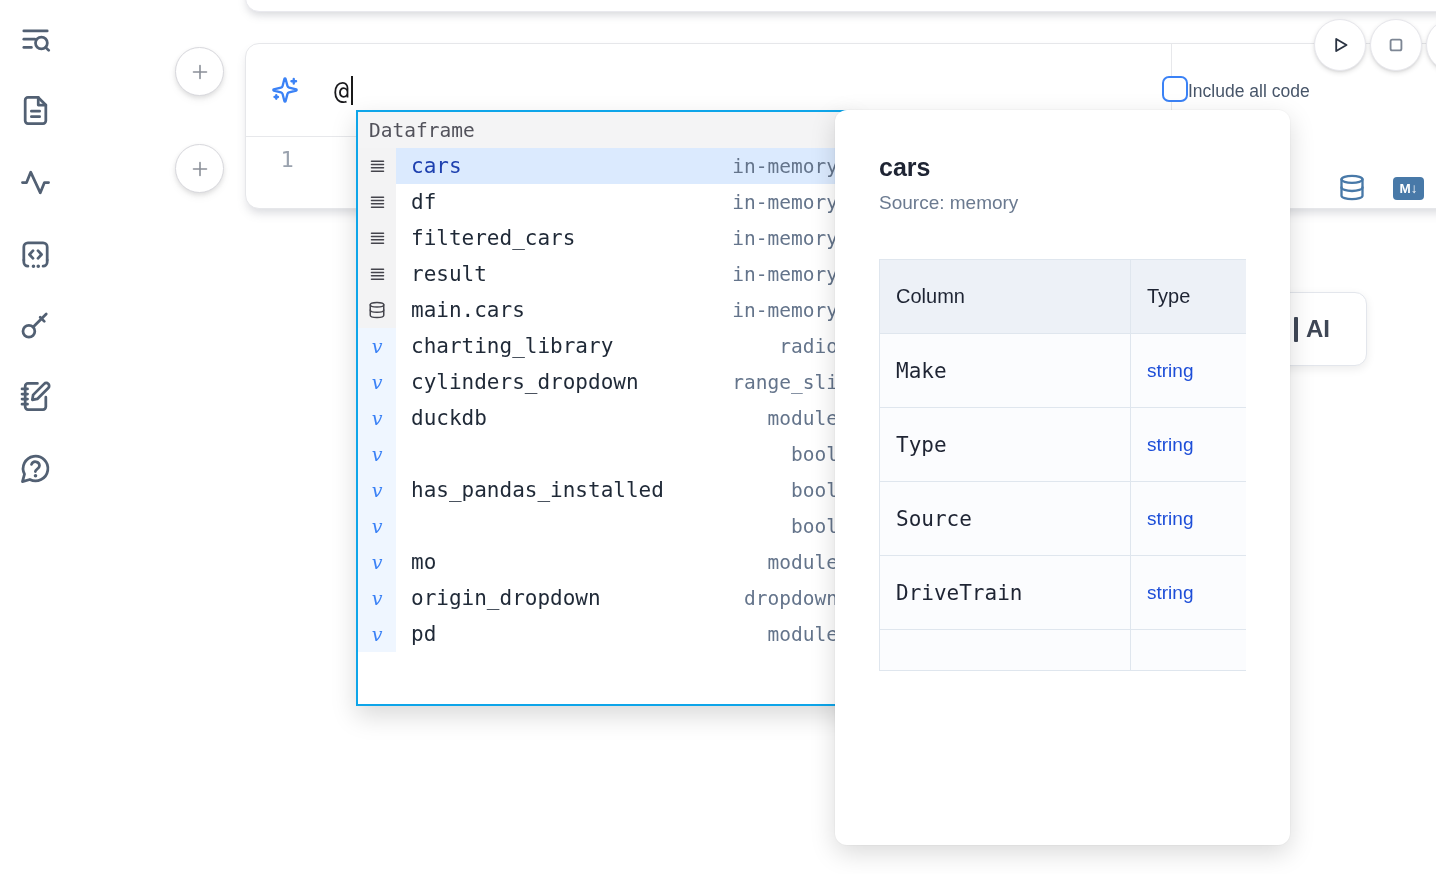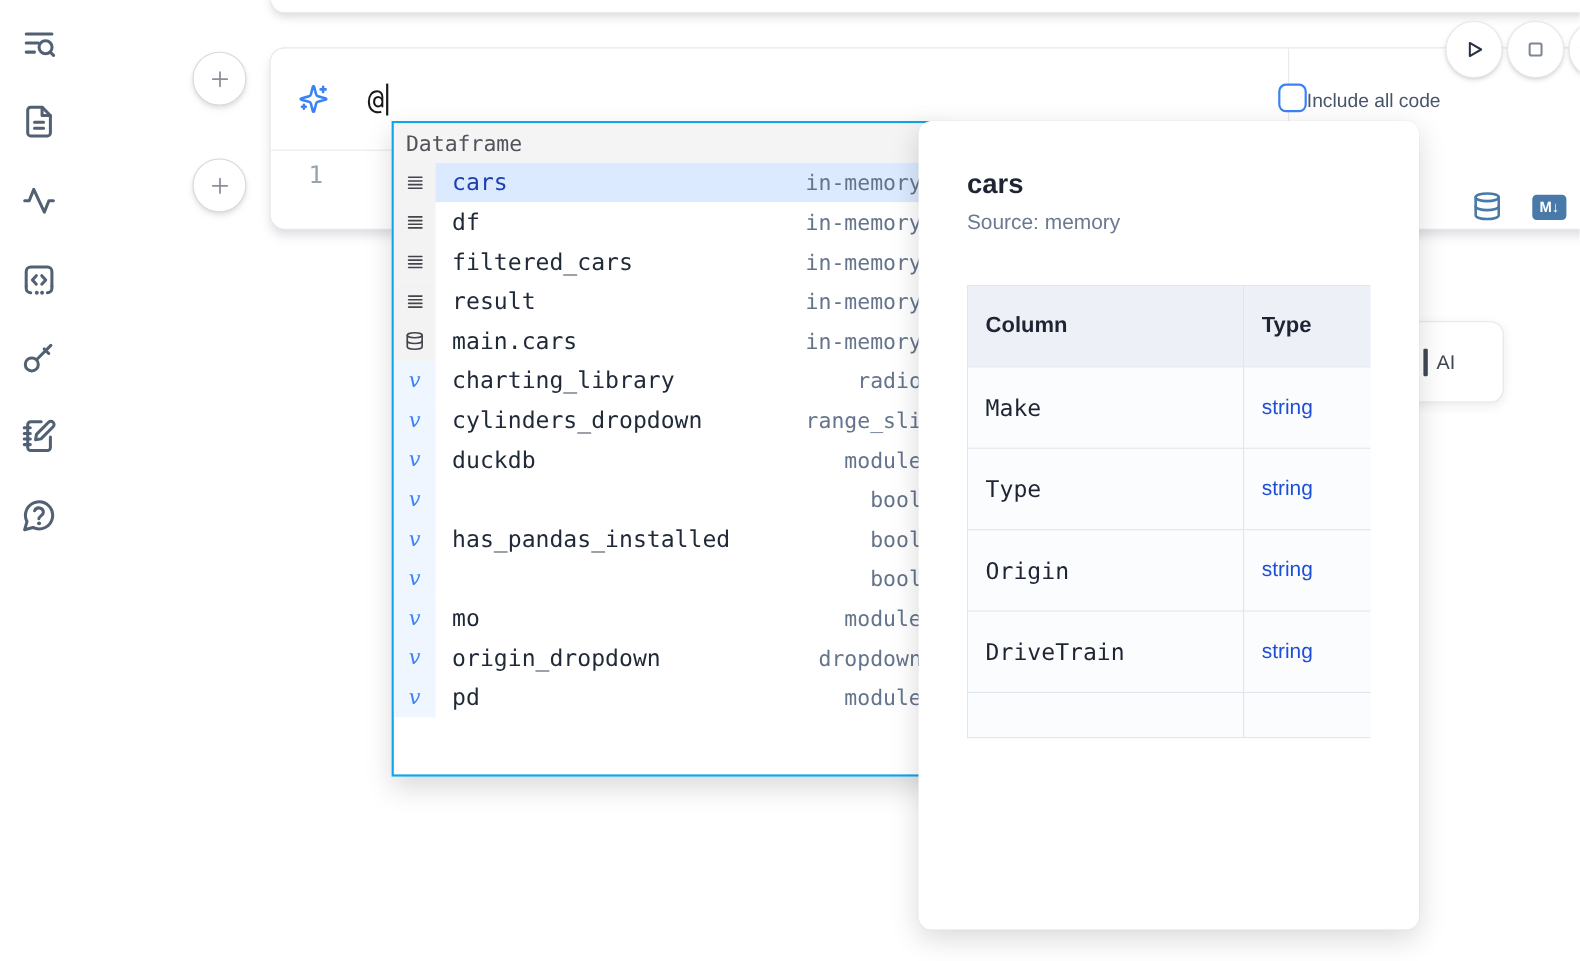--- a/index.html
+++ b/index.html
@@ -46,21 +46,21 @@
   
   .runbtn{position:absolute;top:19px;width:50px;height:50px;border-radius:50%;background:#fff;
           border:1px solid #e7e7ec;box-shadow:0 2px 5px rgba(0,0,0,.12),0 1px 2px rgba(0,0,0,.06);
           display:flex;align-items:center;justify-content:center;cursor:pointer;z-index:6}
 
   
   .ai-btn{position:absolute;left:1232px;top:292px;width:133px;height:72px;background:#fff;
           border:1px solid #e3e6ec;border-radius:12px;box-shadow:0 3px 10px rgba(0,0,0,.08);
           display:flex;align-items:center;z-index:3;cursor:pointer}
   .ai-partial{width:4px;height:25px;background:#3f4756;margin-left:61px;border-radius:1px}
-  .ai-label{margin-left:8px;font-size:18px;font-weight:normal;color:#3f4756}
+  .ai-label{margin-left:8px;font-size:24px;font-weight:bold;color:#3f4756}
 
   
   .dropdown{position:absolute;left:356px;top:110px;width:498px;height:596px;background:#fff;
             border:2px solid #0ea5e9;box-shadow:0 10px 24px rgba(0,0,0,.15);overflow:hidden;z-index:10;
             font-family:"DejaVu Sans Mono",monospace;box-sizing:border-box}
   .c-header{height:36px;background:#f4f4f5;color:#52525b;font-size:19.5px;display:flex;align-items:center;
             padding-left:11px;box-sizing:border-box}
   .c-row{height:36px;display:flex;align-items:center;cursor:pointer;background:#fff}
   .c-row.selected{background:#dbeafe}
   .c-row.selected .c-name{color:#1e40af}
@@ -74,21 +74,21 @@
   
   .preview{position:absolute;left:835px;top:110px;width:455px;height:735px;background:#fff;border-radius:12px;
            box-shadow:0 8px 26px rgba(0,0,0,.15),0 0 0 1px rgba(0,0,0,.02);z-index:11;
            padding:42px 44px 0 44px;box-sizing:border-box}
   .p-title{font-size:25px;font-weight:bold;color:#1e2433;line-height:30px}
   .p-source{margin-top:9px;font-size:19px;color:#6b7a90;line-height:24px}
   .p-badge{margin-top:43px;background:#eef2f8;border-radius:8px;padding:10px 16px;font-size:19px;color:#1e2433}
   .p-tablewrap{margin-top:44px;height:464px;overflow:hidden}
   table.p-table{border-collapse:collapse;width:367px;table-layout:fixed}
   .p-table th,.p-table td{border:1px solid #dfe6ee;text-align:left;padding:0 0 0 16px;overflow:hidden}
-  .p-table th{background:#edf1f7;font-weight:bold;font-size:20px;color:#1e2433;height:73px}
+  .p-table th{background:#edf1f7;font-weight:normal;font-size:20px;color:#1e2433;height:73px}
   .p-table td{background:#fbfcfe;height:73px}
   .p-table td.colname{font-family:"DejaVu Sans Mono",monospace;font-size:21px;color:#1e2433}
   .p-table td.coltype{font-size:19px;color:#1d4ed8}
   .p-table tr.clip td{height:40px}
 </style>
 </head>
 <body>
 
 <div class="side-icon stroke-icon" style="top:24px">
   <svg viewBox="0 0 24 24" width="33" height="33">
@@ -330,21 +330,21 @@
       <tbody>
           <tr>
             <td class="colname">Make</td>
             <td class="coltype">string</td>
           </tr>
           <tr>
             <td class="colname">Type</td>
             <td class="coltype">string</td>
           </tr>
           <tr>
-            <td class="colname">Origin</td>
+            <td class="colname">Source</td>
             <td class="coltype">string</td>
           </tr>
           <tr>
             <td class="colname">DriveTrain</td>
             <td class="coltype">string</td>
           </tr>
           <tr class="clip">
             <td></td>
             <td></td>
           </tr>

